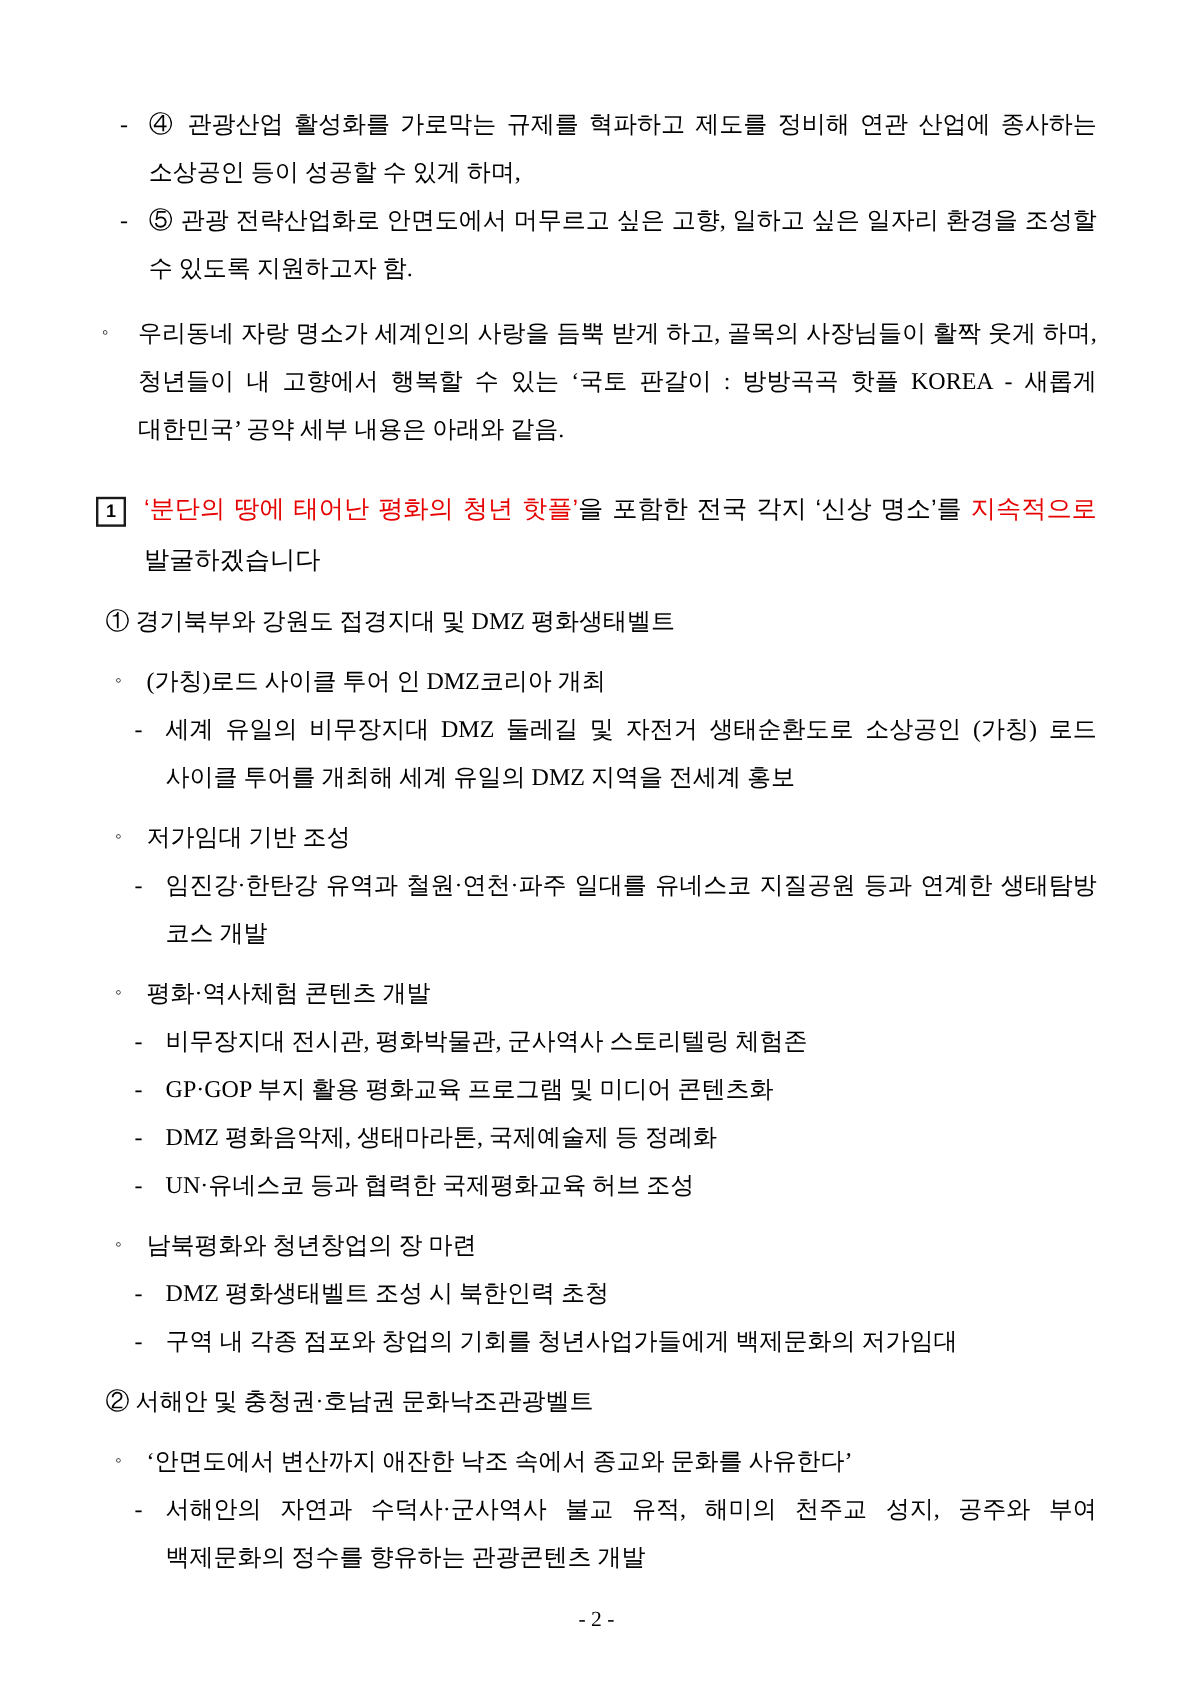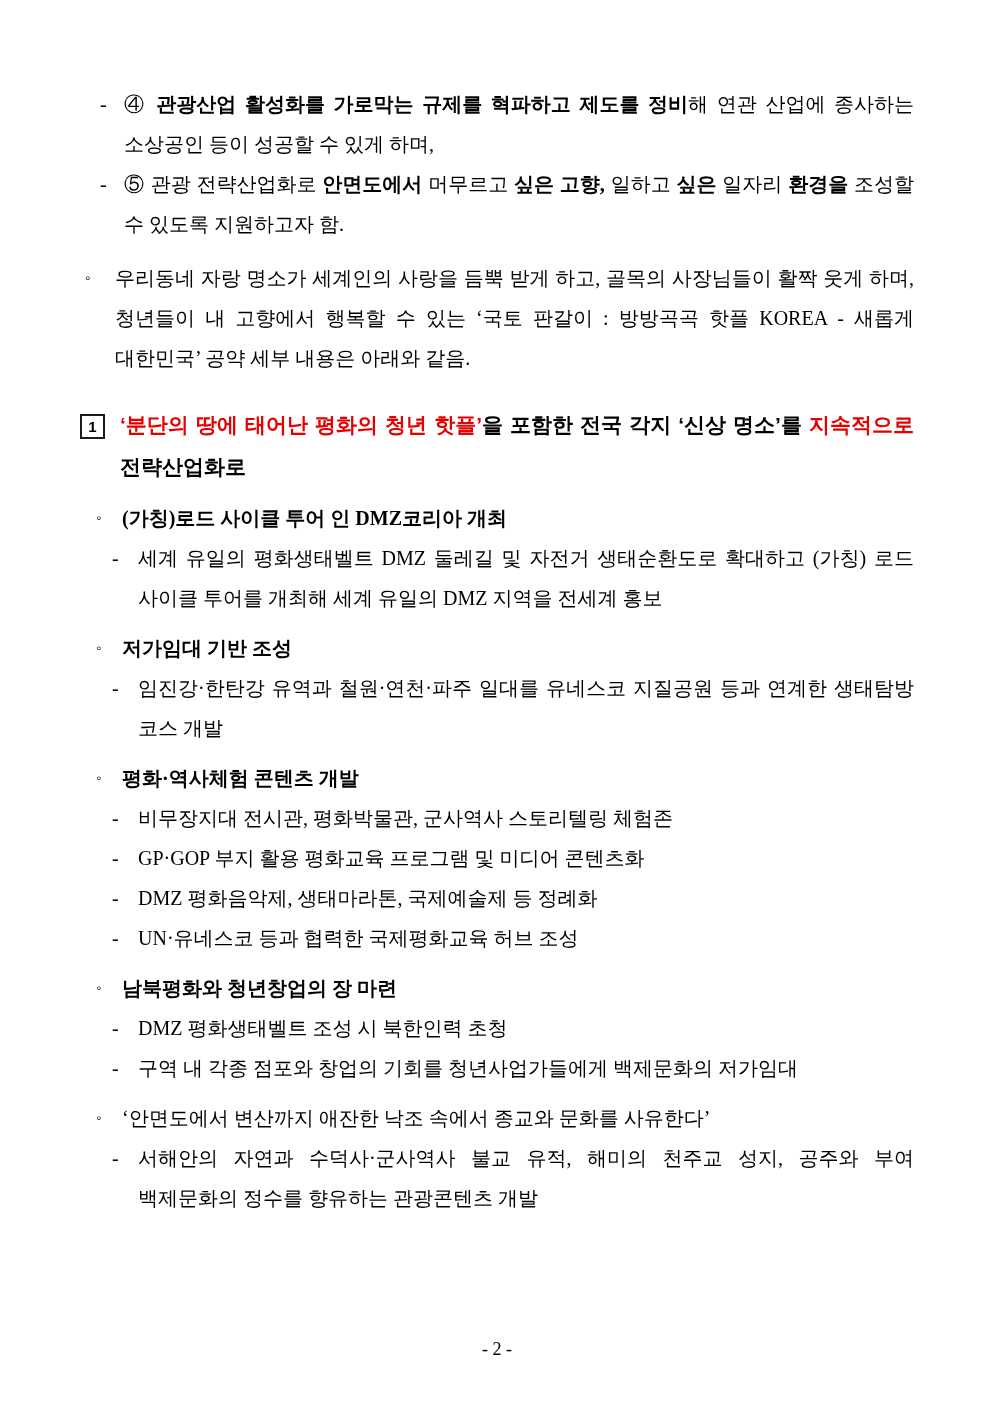--- a/index.html
+++ b/index.html
@@ -41,21 +41,21 @@
   }
 
   .numheading { margin-left:8px; margin-top:10px; font-weight:700; }
 
   .circle1 { margin-left:16px; margin-top:10px; }
   .circle1 > .marker { width:26px; font-size:15px; }
 
   .dash2 { margin-left:32px; }
   .dash2 > .marker { width:26px; }
 
-  .bold { font-weight:700; }
+  .bold { font-weight:400; }
   .red  { color:var(--accent,#e60000); }
 
   .footer {
     margin-top:auto;
     text-align:center;
     font-size:18px;
     line-height:24px;
     padding-bottom:18px;
   }
 </style>
@@ -71,29 +71,32 @@
       <div class="block dash1">
         <span class="marker">-</span>
         <span class="content"><span>⑤ 관광 전략산업화로 </span><span class="bold">안면도에서</span><span> 머무르고 </span><span class="bold">싶은 고향,</span><span> 일하고 </span><span class="bold">싶은</span><span> 일자리 </span><span class="bold">환경을</span><span> 조성할 수 있도록 지원하고자 함.</span></span>
       </div>
       <div class="block circle0">
         <span class="marker">◦</span>
         <span class="content"><span>우리동네 자랑 명소가 세계인의 사랑을 듬뿍 받게 하고, 골목의 사장님들이 활짝 웃게 하며, 청년들이 내 고향에서 행복할 수 있는 ‘국토 판갈이 : 방방곡곡 핫플 KOREA - 새롭게 대한민국’ 공약 세부 내용은 아래와 같음.</span></span>
       </div>
       <div class="block boxheading">
         <span class="marker"><span class="numbox">1</span></span>
-        <span class="content"><span class="bold red">‘분단의 땅에 태어난 평화의 청년 핫플’</span><span class="bold">을 포함한 전국 각지 ‘신상 명소’를 </span><span class="bold red">지속적으로</span><span class="bold"> 전략산업화로</span></span>
+        <span class="content"><span class="bold red">‘분단의 땅에 태어난 평화의 청년 핫플’</span><span class="bold">을 포함한 전국 각지 ‘신상 명소’를 </span><span class="bold red">지속적으로</span><span class="bold"> 발굴하겠습니다</span></span>
+      </div>
+      <div class="block numheading">
+        <span class="content"><span class="bold">① 경기북부와 강원도 접경지대 및 DMZ 평화생태벨트</span></span>
       </div>
       <div class="block circle1">
         <span class="marker">◦</span>
         <span class="content"><span class="bold">(가칭)로드 사이클 투어 인 DMZ코리아 개최</span></span>
       </div>
       <div class="block dash2">
         <span class="marker">-</span>
-        <span class="content"><span>세계 유일의 평화생태벨트 DMZ 둘레길 및 자전거 생태순환도로 확대하고 (가칭) 로드 사이클 투어를 개최해 세계 유일의 DMZ 지역을 전세계 홍보</span></span>
+        <span class="content"><span>세계 유일의 비무장지대 DMZ 둘레길 및 자전거 생태순환도로 소상공인 (가칭) 로드 사이클 투어를 개최해 세계 유일의 DMZ 지역을 전세계 홍보</span></span>
       </div>
       <div class="block circle1">
         <span class="marker">◦</span>
         <span class="content"><span class="bold">저가임대 기반 조성</span></span>
       </div>
       <div class="block dash2">
         <span class="marker">-</span>
         <span class="content"><span>임진강·한탄강 유역과 철원·연천·파주 일대를 유네스코 지질공원 등과 연계한 생태탐방 코스 개발</span></span>
       </div>
       <div class="block circle1">
@@ -121,20 +124,23 @@
         <span class="content"><span class="bold">남북평화와 청년창업의 장 마련</span></span>
       </div>
       <div class="block dash2">
         <span class="marker">-</span>
         <span class="content"><span>DMZ 평화생태벨트 조성 시 북한인력 초청</span></span>
       </div>
       <div class="block dash2">
         <span class="marker">-</span>
         <span class="content"><span>구역 내 각종 점포와 창업의 기회를 청년사업가들에게 백제문화의 저가임대</span></span>
       </div>
+      <div class="block numheading">
+        <span class="content"><span class="bold">② 서해안 및 충청권·호남권 문화낙조관광벨트</span></span>
+      </div>
       <div class="block circle1">
         <span class="marker">◦</span>
         <span class="content"><span>‘안면도에서 변산까지 애잔한 낙조 속에서 종교와 문화를 사유한다’</span></span>
       </div>
       <div class="block dash2">
         <span class="marker">-</span>
         <span class="content"><span>서해안의 자연과 수덕사·군사역사 불교 유적, 해미의 천주교 성지, 공주와 부여 백제문화의 정수를 향유하는 관광콘텐츠 개발</span></span>
       </div>
     </div>
   <div class="footer">- 2 -</div>

